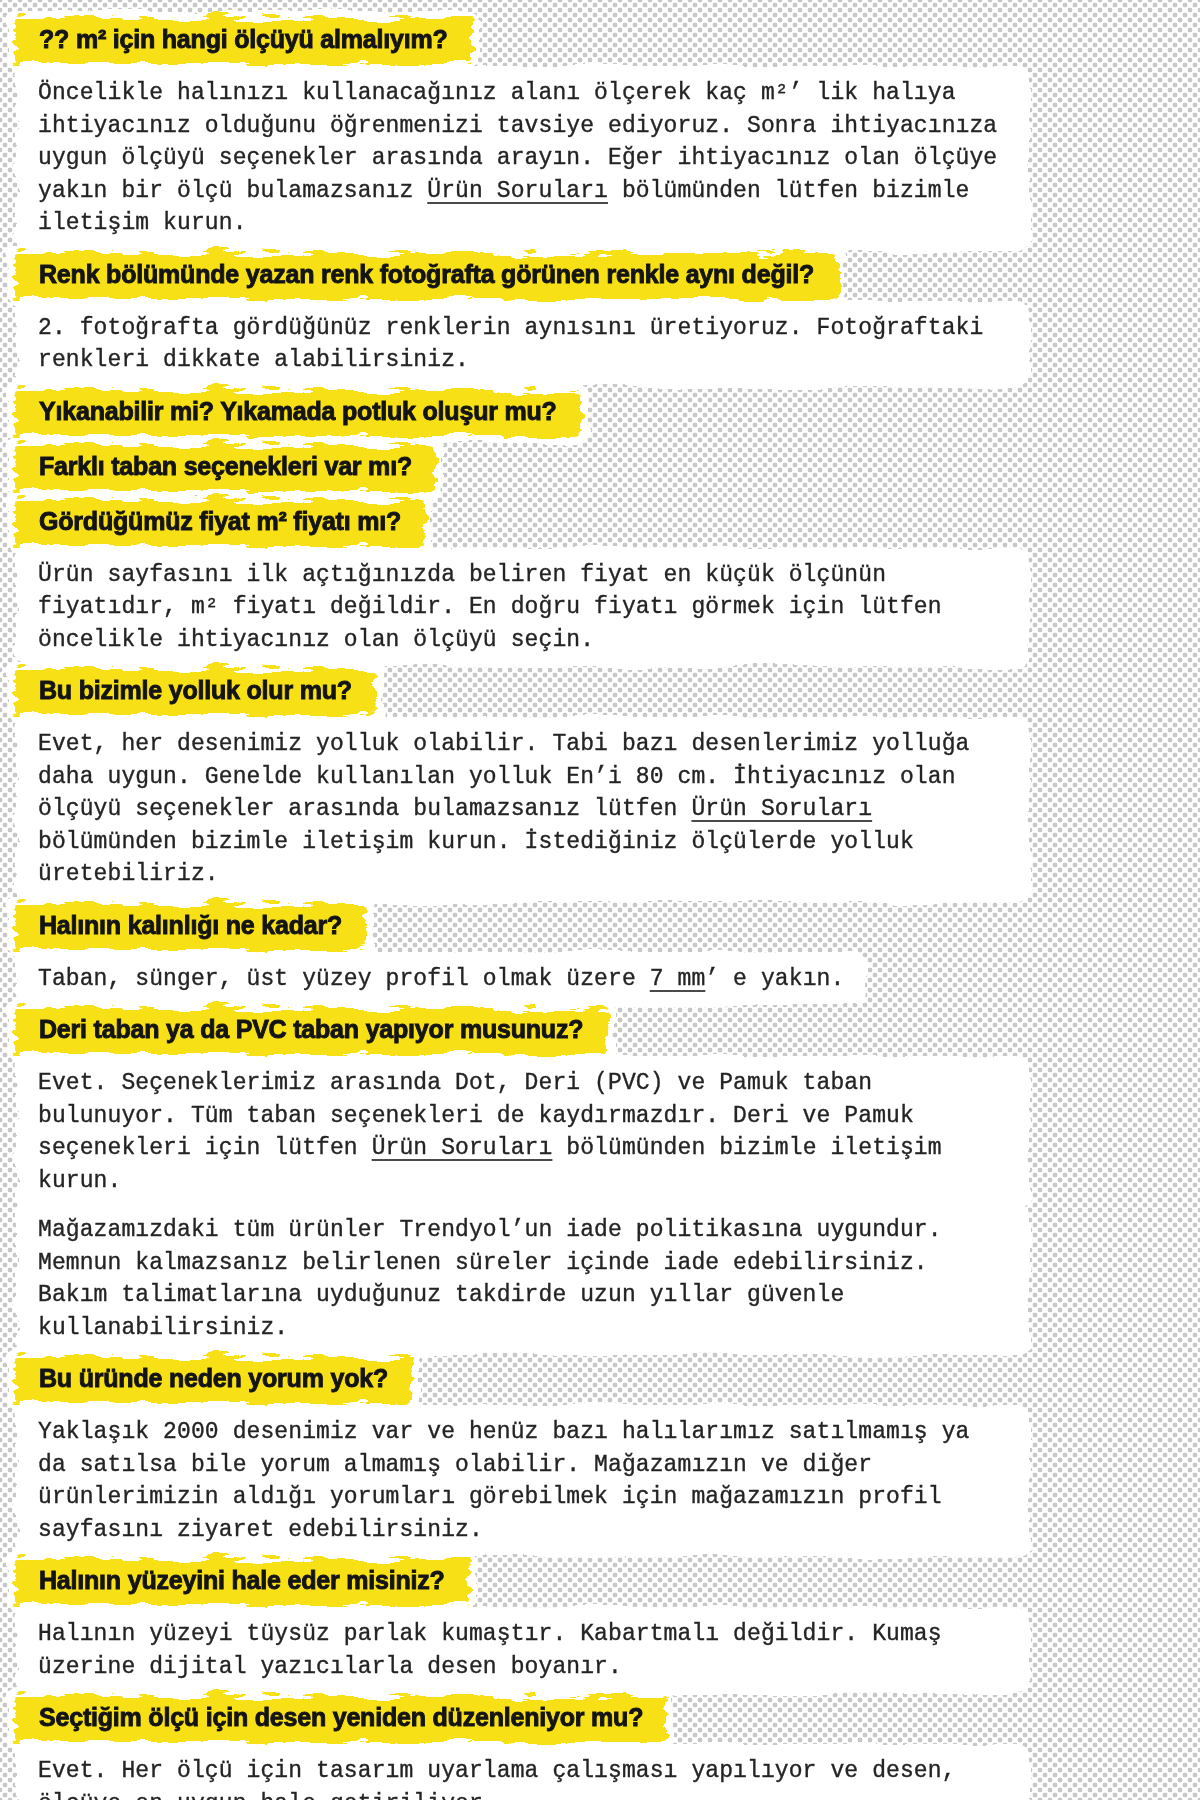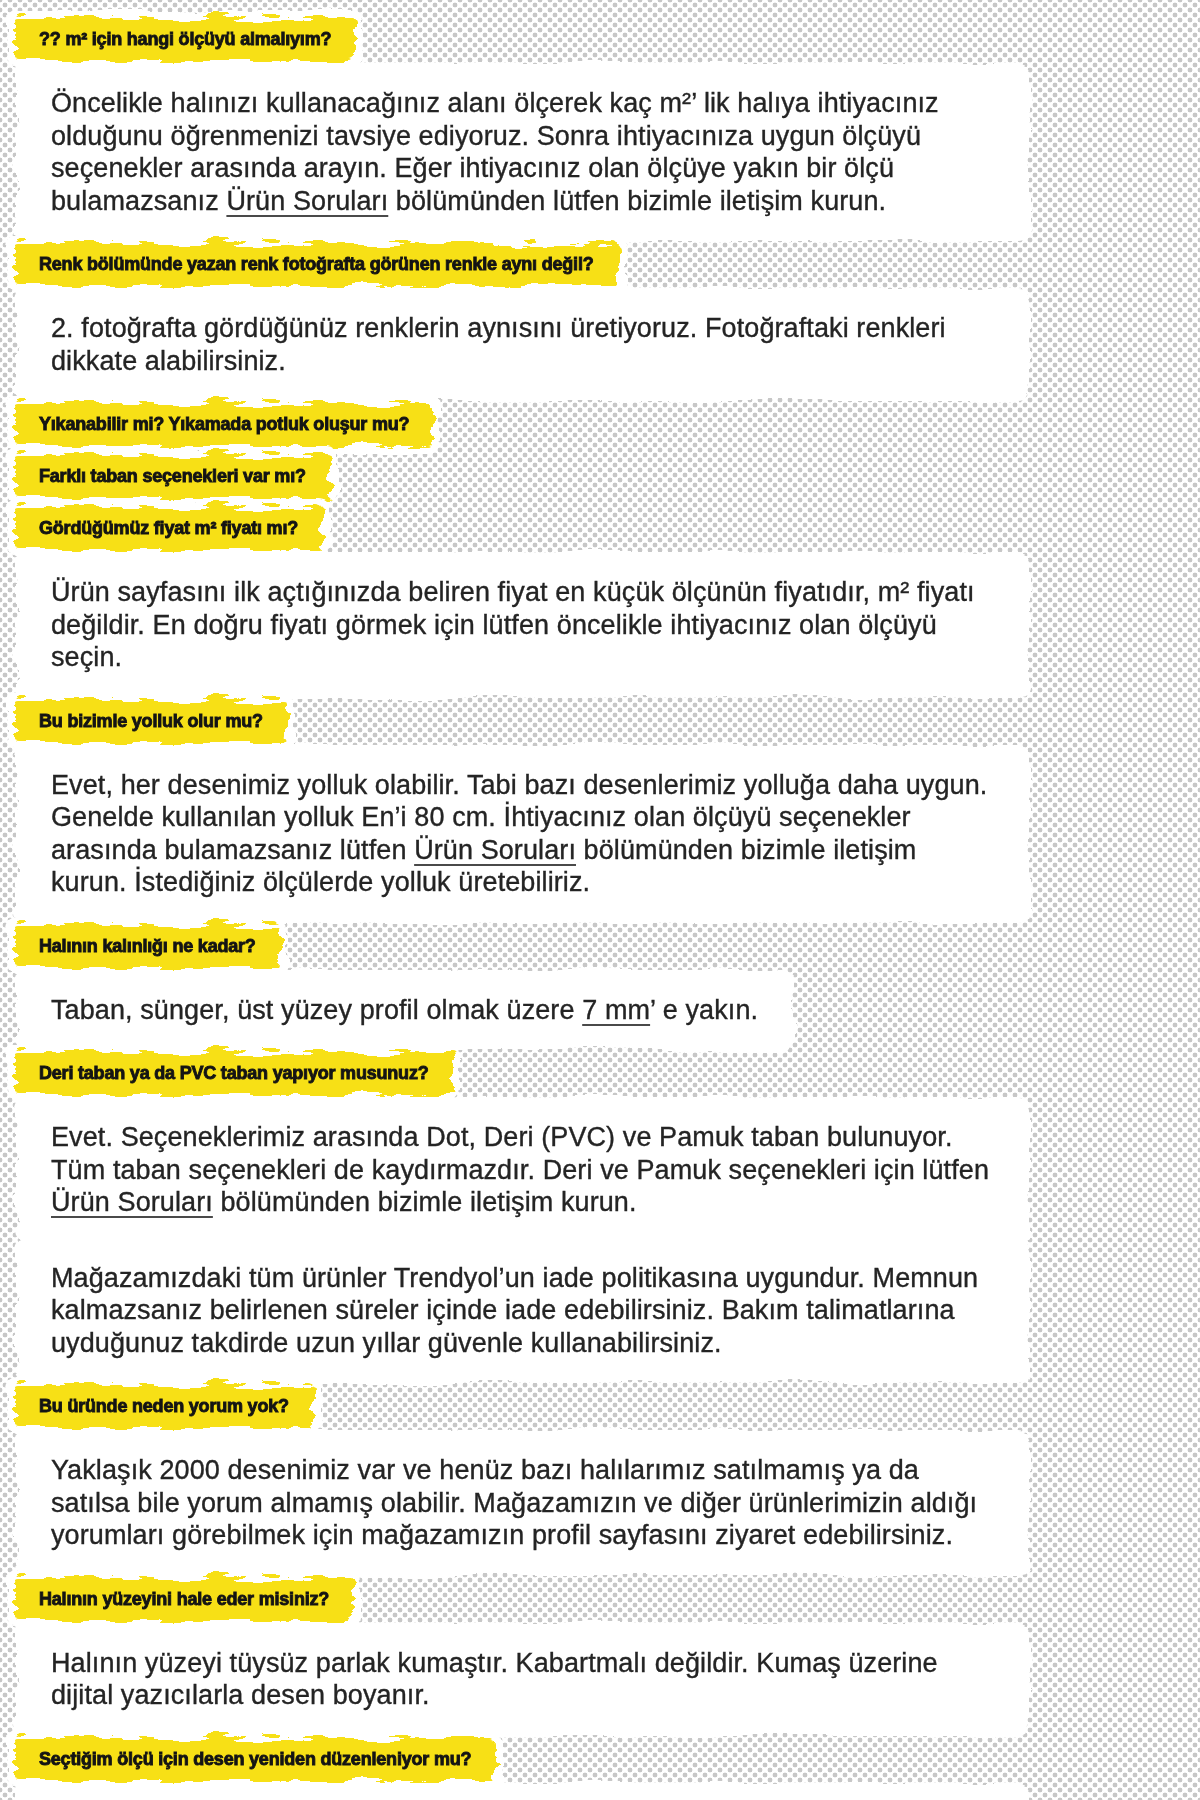--- a/index.html
+++ b/index.html
@@ -56,21 +56,21 @@
   .q-hl::before {
     content: "";
     position: absolute;
     inset: 0 -5px;
     background: var(--hl);
     border-radius: 4px;
     z-index: -1;
     filter: url(#rough-yellow);
   }
   .q-text {
-    font-size: 18px;
+    font-size: 25px;
     font-weight: bold;
     letter-spacing: -0.2px;
     color: var(--ink);
     -webkit-text-stroke: 0.9px var(--ink);
   }
 
   
   .a-row { line-height: 0; margin: 0 0 9px 0; }
   .a-blob {
     position: relative;
@@ -84,25 +84,26 @@
   .a-blob::before {
     content: "";
     position: absolute;
     inset: -7px -18px;
     background: #ffffff;
     border-radius: 12px;
     z-index: -1;
     filter: url(#rough-white2);
   }
   .a-text {
-    margin: 17px;
-    font-size: 27px;
+    margin: 4px;
+    font-size: 23px;
     color: var(--ink2);
     -webkit-text-stroke: 0.35px var(--ink2);
     letter-spacing: 0.1px;
+    font-family: Liberation Mono, monospace;
   }
   .a-text .u {
     text-decoration: underline;
     text-decoration-thickness: 2px;
     text-underline-offset: 5px;
     text-decoration-color: #4a4a4a;
   }
   .svg-defs { position: absolute; width: 0; height: 0; }
 </style>
 </head>

